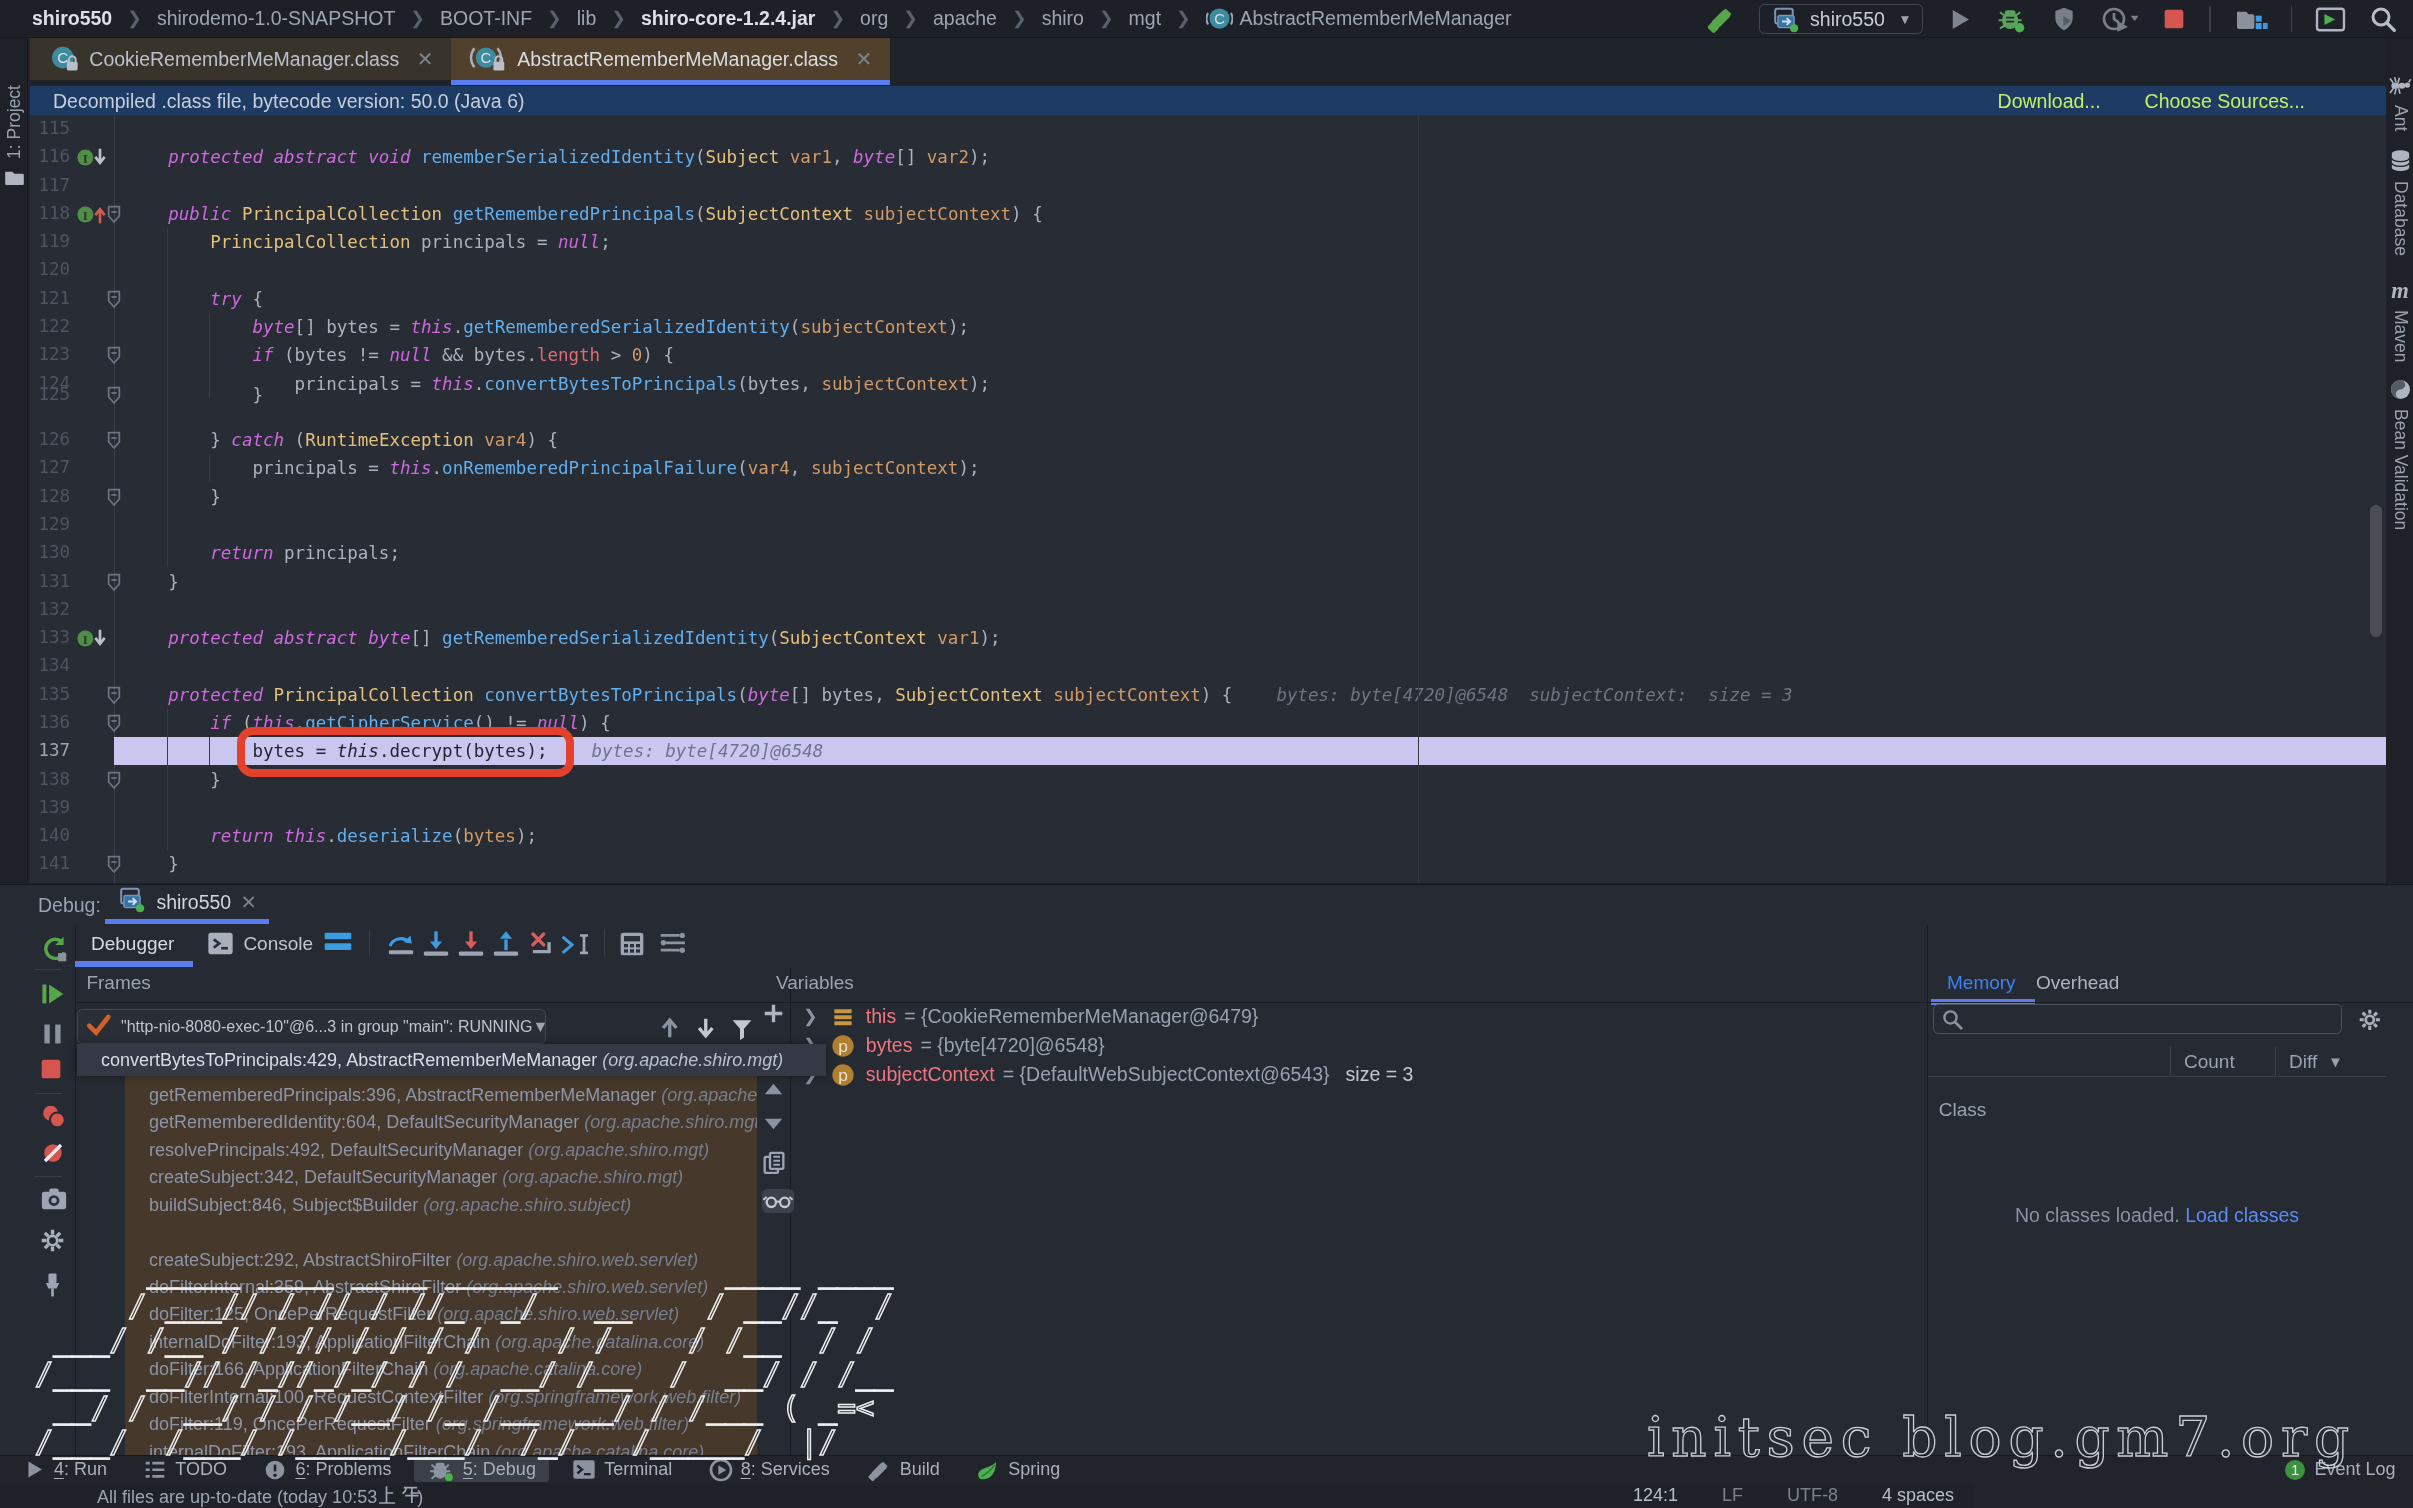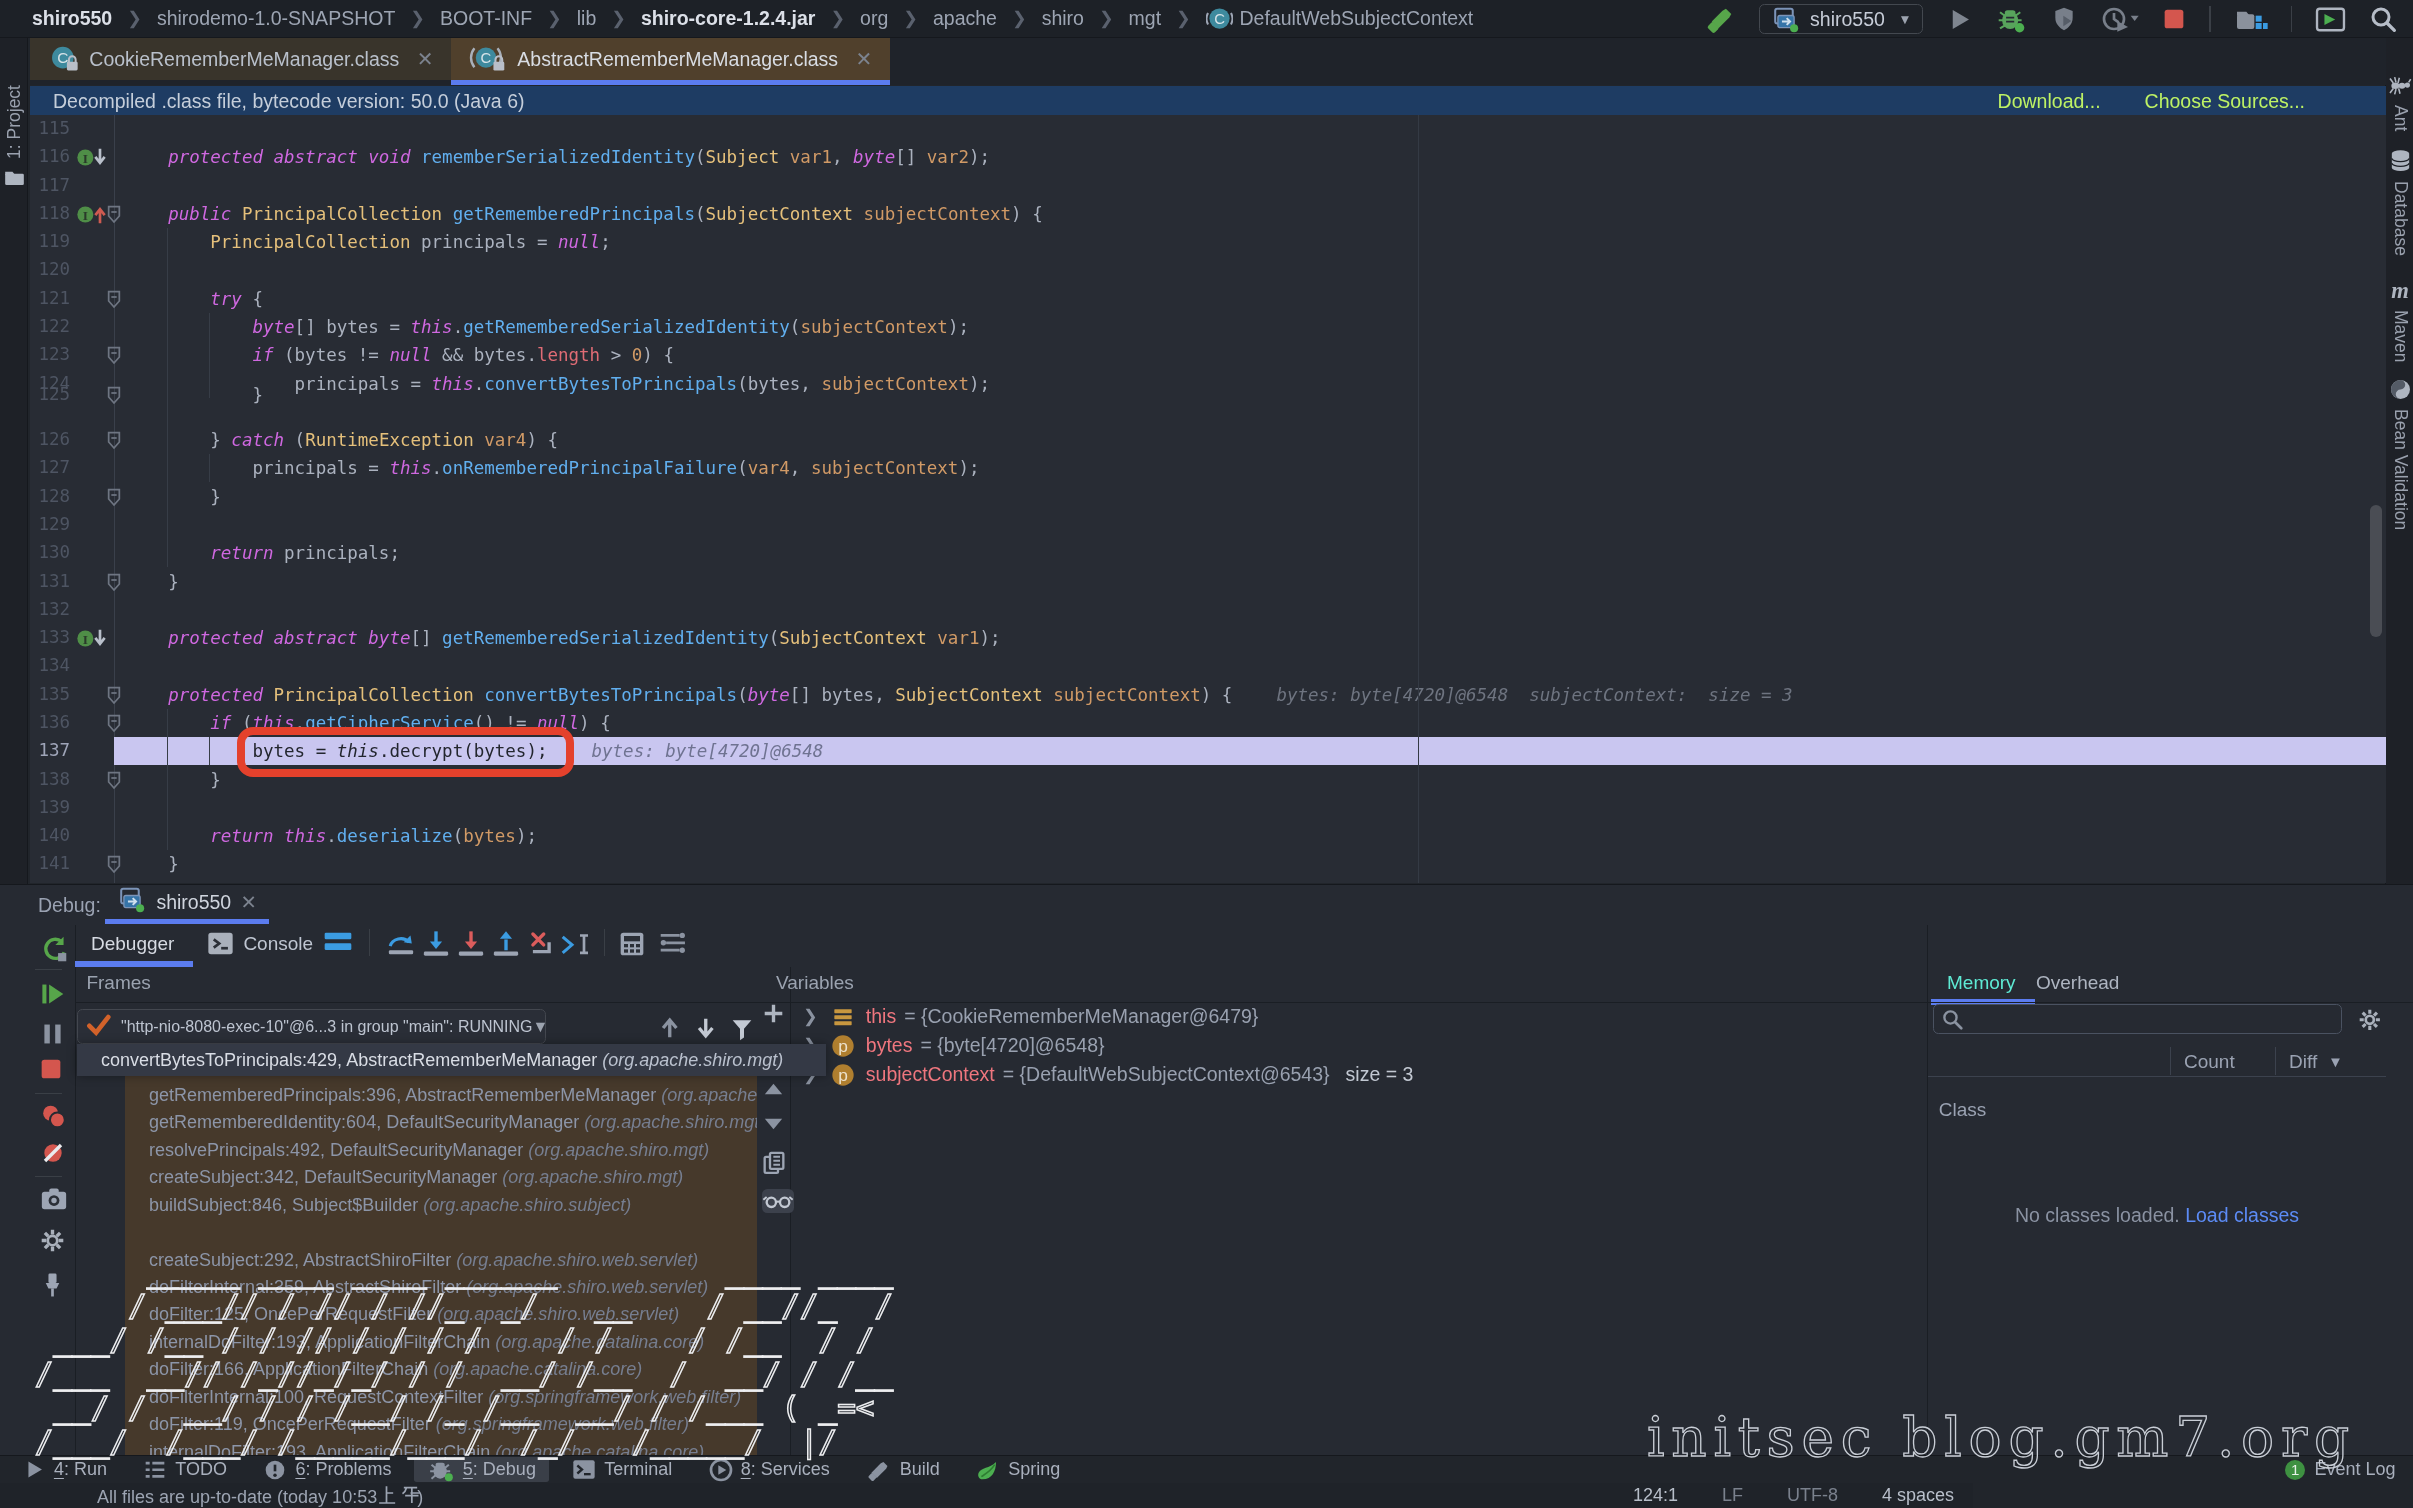--- a/index.html
+++ b/index.html
@@ -120,21 +120,21 @@
   .var-row { position:absolute; left:0; width:1137px; height:29px; font-size:19.5px; color:#99A1B0;
     display:flex; align-items:center; }
   .var-row .chev { width:16px; margin-left:12px; color:#8A92A0; font-size:17.5px; }
   .var-row .vicon { margin-left:12px; }
   .var-row .vname { color:#EF767E; margin-left:10.8px; }
   .var-row .vval { margin-left:8px; }
   .var-row .vextra { margin-left:16px; color:#C2C8D2; }
 
   #memory-panel { position:absolute; left:1927px; top:40px; width:458px; height:531px; border-left:1.3px solid #1A1E24; }
   .mtab { position:absolute; top:47px; font-size:19px; }
-  #mtab-memory { left:19px; color:#5eead4; }
+  #mtab-memory { left:19px; color:#3b82f6; }
   #mtab-memory::after { content:""; position:absolute; left:-16px; right:-19px; bottom:-10.8px; height:5.4px; background:#5B7CEF; }
   #mtab-overhead { left:108px; color:#AEB5C1; }
   #mem-search { position:absolute; left:5.4px; top:79px; width:409px; height:30px; border:1.3px solid #4A5261;
     border-radius:5.4px; display:flex; align-items:center; }
   #mem-hdr { position:absolute; left:0px; top:121px; width:458px; height:31px; font-size:19px; color:#9AA2B2;
     border-bottom:1.3px solid #3C424E; }
   #mem-hdr .csep { position:absolute; top:1.3px; width:1.3px; height:28px; background:#3C424E; }
   #mem-empty { position:absolute; left:0; top:279px; width:458px; text-align:center; font-size:19.5px; color:#8A92A2; }
   #mem-empty .lnk { color:#5C8BF5; }
 
@@ -208,21 +208,21 @@
         <span class="crumb-sep">❯</span>
         <span class="crumb">
           <span style="display: inline-flex; align-items: center;">
             <svg width="27" height="27" viewBox="0 0 40 40" xmlns="http://www.w3.org/2000/svg" style="font-size:29px">
               <circle cx="20" cy="20" r="15" fill="#3E8A9E"></circle>
               <text x="20" y="28" font-size="22" fill="#D7E3E8" text-anchor="middle" font-family="Liberation Sans">C</text>
               <path d="M3,12 a18,18 0 0 0 0,17" stroke="#9DA5B4" stroke-width="3" fill="none"></path>
               <path d="M37,12 a18,18 0 0 1 0,17" stroke="#9DA5B4" stroke-width="3" fill="none"></path>
             </svg>
           </span>
-          <span>DefaultWebSubjectContext</span>
+          <span>AbstractRememberMeManager</span>
         </span>
       </div>
     <div class="abs" id="run-toolbar">
         <span style="display: inline-flex; align-items: center;">
           <svg width="31" height="31" viewBox="0 0 46 46" xmlns="http://www.w3.org/2000/svg">
             <path d="M10,26 L26,10 l5,-3 l8,8 l-3,5 L20,36 z" fill="#57A64A"></path>
             <rect x="6" y="28" width="12" height="14" rx="3" fill="#57A64A" transform="rotate(-45 12 35)"></rect>
           </svg>
         </span>
         <span id="run-config">

